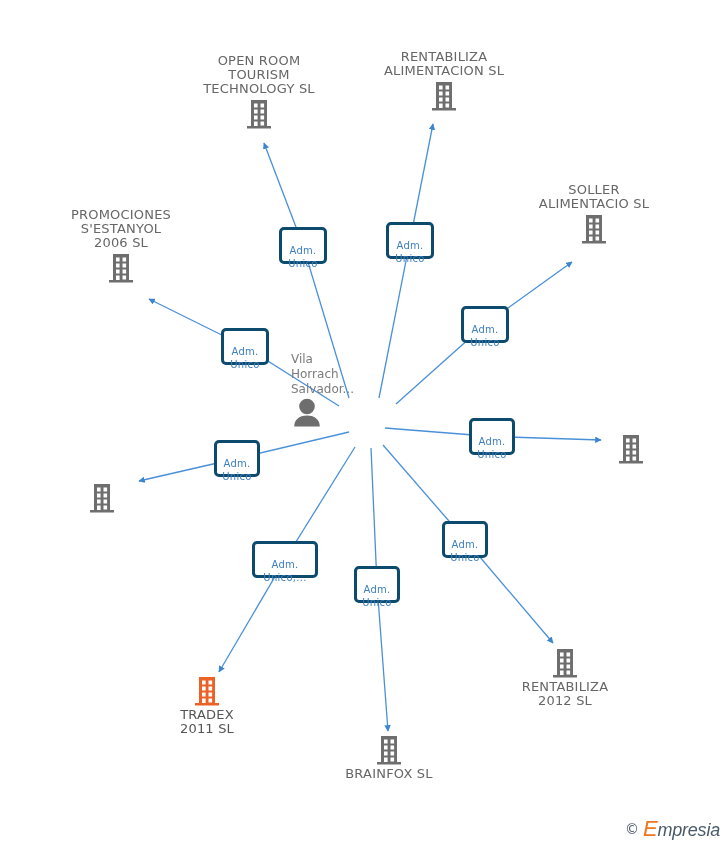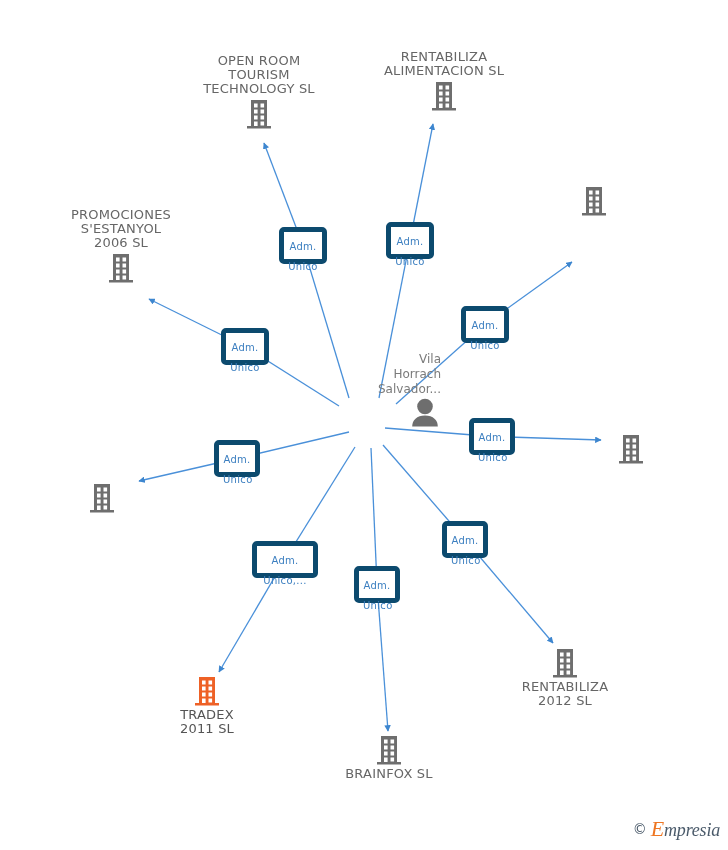--- a/index.html
+++ b/index.html
@@ -45,62 +45,62 @@
     display: block;
     line-height: 0;
   }
   .node svg { display: inline-block; }
 
   
   .person-node {
     position: absolute;
     width: 150px;
     margin-left: -75px;
-    text-align: right;
+    text-align: left;
   }
   .person-name {
     font-size: 12px;
     color: #7b7b7b;
     line-height: 15px;
     white-space: pre-line;
   }
 
   
   .edge-label {
     position: absolute;
     box-sizing: border-box;
     background: #ffffff;
-    border: 5px solid #0c4a6e;
+    border: 3px solid #0c4a6e;
     border-radius: 5px;
     color: #3c7fc0;
     font-size: 10px;
-    line-height: 20px;
+    line-height: 13px;
     text-align: center;
-    padding: 5px 4px 4px 4px;
+    padding: 14px 4px 4px 4px;
     white-space: pre-line;
     letter-spacing: 0.3px;
   }
 
   
   #watermark {
     position: absolute;
     right: 8px;
     bottom: 8px;
     display: flex;
     align-items: center;
     gap: 4px;
     font-size: 17px;
     color: #4a5a6a;
   }
   #watermark .copy {
     font-size: 14px;
     color: #4a5a6a;
   }
   #watermark .brand {
-    font-family: Liberation Serif, serif;
+    font-family: Liberation Sans, sans-serif;
     font-style: italic;
     font-size: 18px;
     color: #4a5a6a;
     letter-spacing: -0.2px;
   }
   #watermark .brand .cap {
     color: #ee7622;
     font-size: 22px;
   }
 </style>
@@ -181,20 +181,22 @@
             <rect x="16.5" y="7.5" width="3.6" height="4" fill="#ffffff"></rect>
             <rect x="10" y="13.5" width="3.6" height="4" fill="#ffffff"></rect>
             <rect x="16.5" y="13.5" width="3.6" height="4" fill="#ffffff"></rect>
             <rect x="10" y="19.5" width="3.6" height="4" fill="#ffffff"></rect>
             <rect x="16.5" y="19.5" width="3.6" height="4" fill="#ffffff"></rect>
             <rect x="10" y="25.5" width="3.6" height="4.5" fill="#ffffff"></rect>
             <rect x="16.5" y="25.5" width="3.6" height="4" fill="#ffffff"></rect>
           </svg></span>
       </div>
       <div class="node" style="left: 594px; top: 183px;">
+        <div class="node-label">SOLLER
+ALIMENTACIO SL</div>
         <span class="node-icon-wrap"><svg width="30" height="34" viewBox="0 0 30 34">
             <g fill="#6e6e6e">
               <path d="M7 4 L23 4 L23 30 L7 30 Z"></path>
               <rect x="3" y="30" width="24" height="2.5"></rect>
             </g>
             <rect x="10" y="7.5" width="3.6" height="4" fill="#ffffff"></rect>
             <rect x="16.5" y="7.5" width="3.6" height="4" fill="#ffffff"></rect>
             <rect x="10" y="13.5" width="3.6" height="4" fill="#ffffff"></rect>
             <rect x="16.5" y="13.5" width="3.6" height="4" fill="#ffffff"></rect>
             <rect x="10" y="19.5" width="3.6" height="4" fill="#ffffff"></rect>

